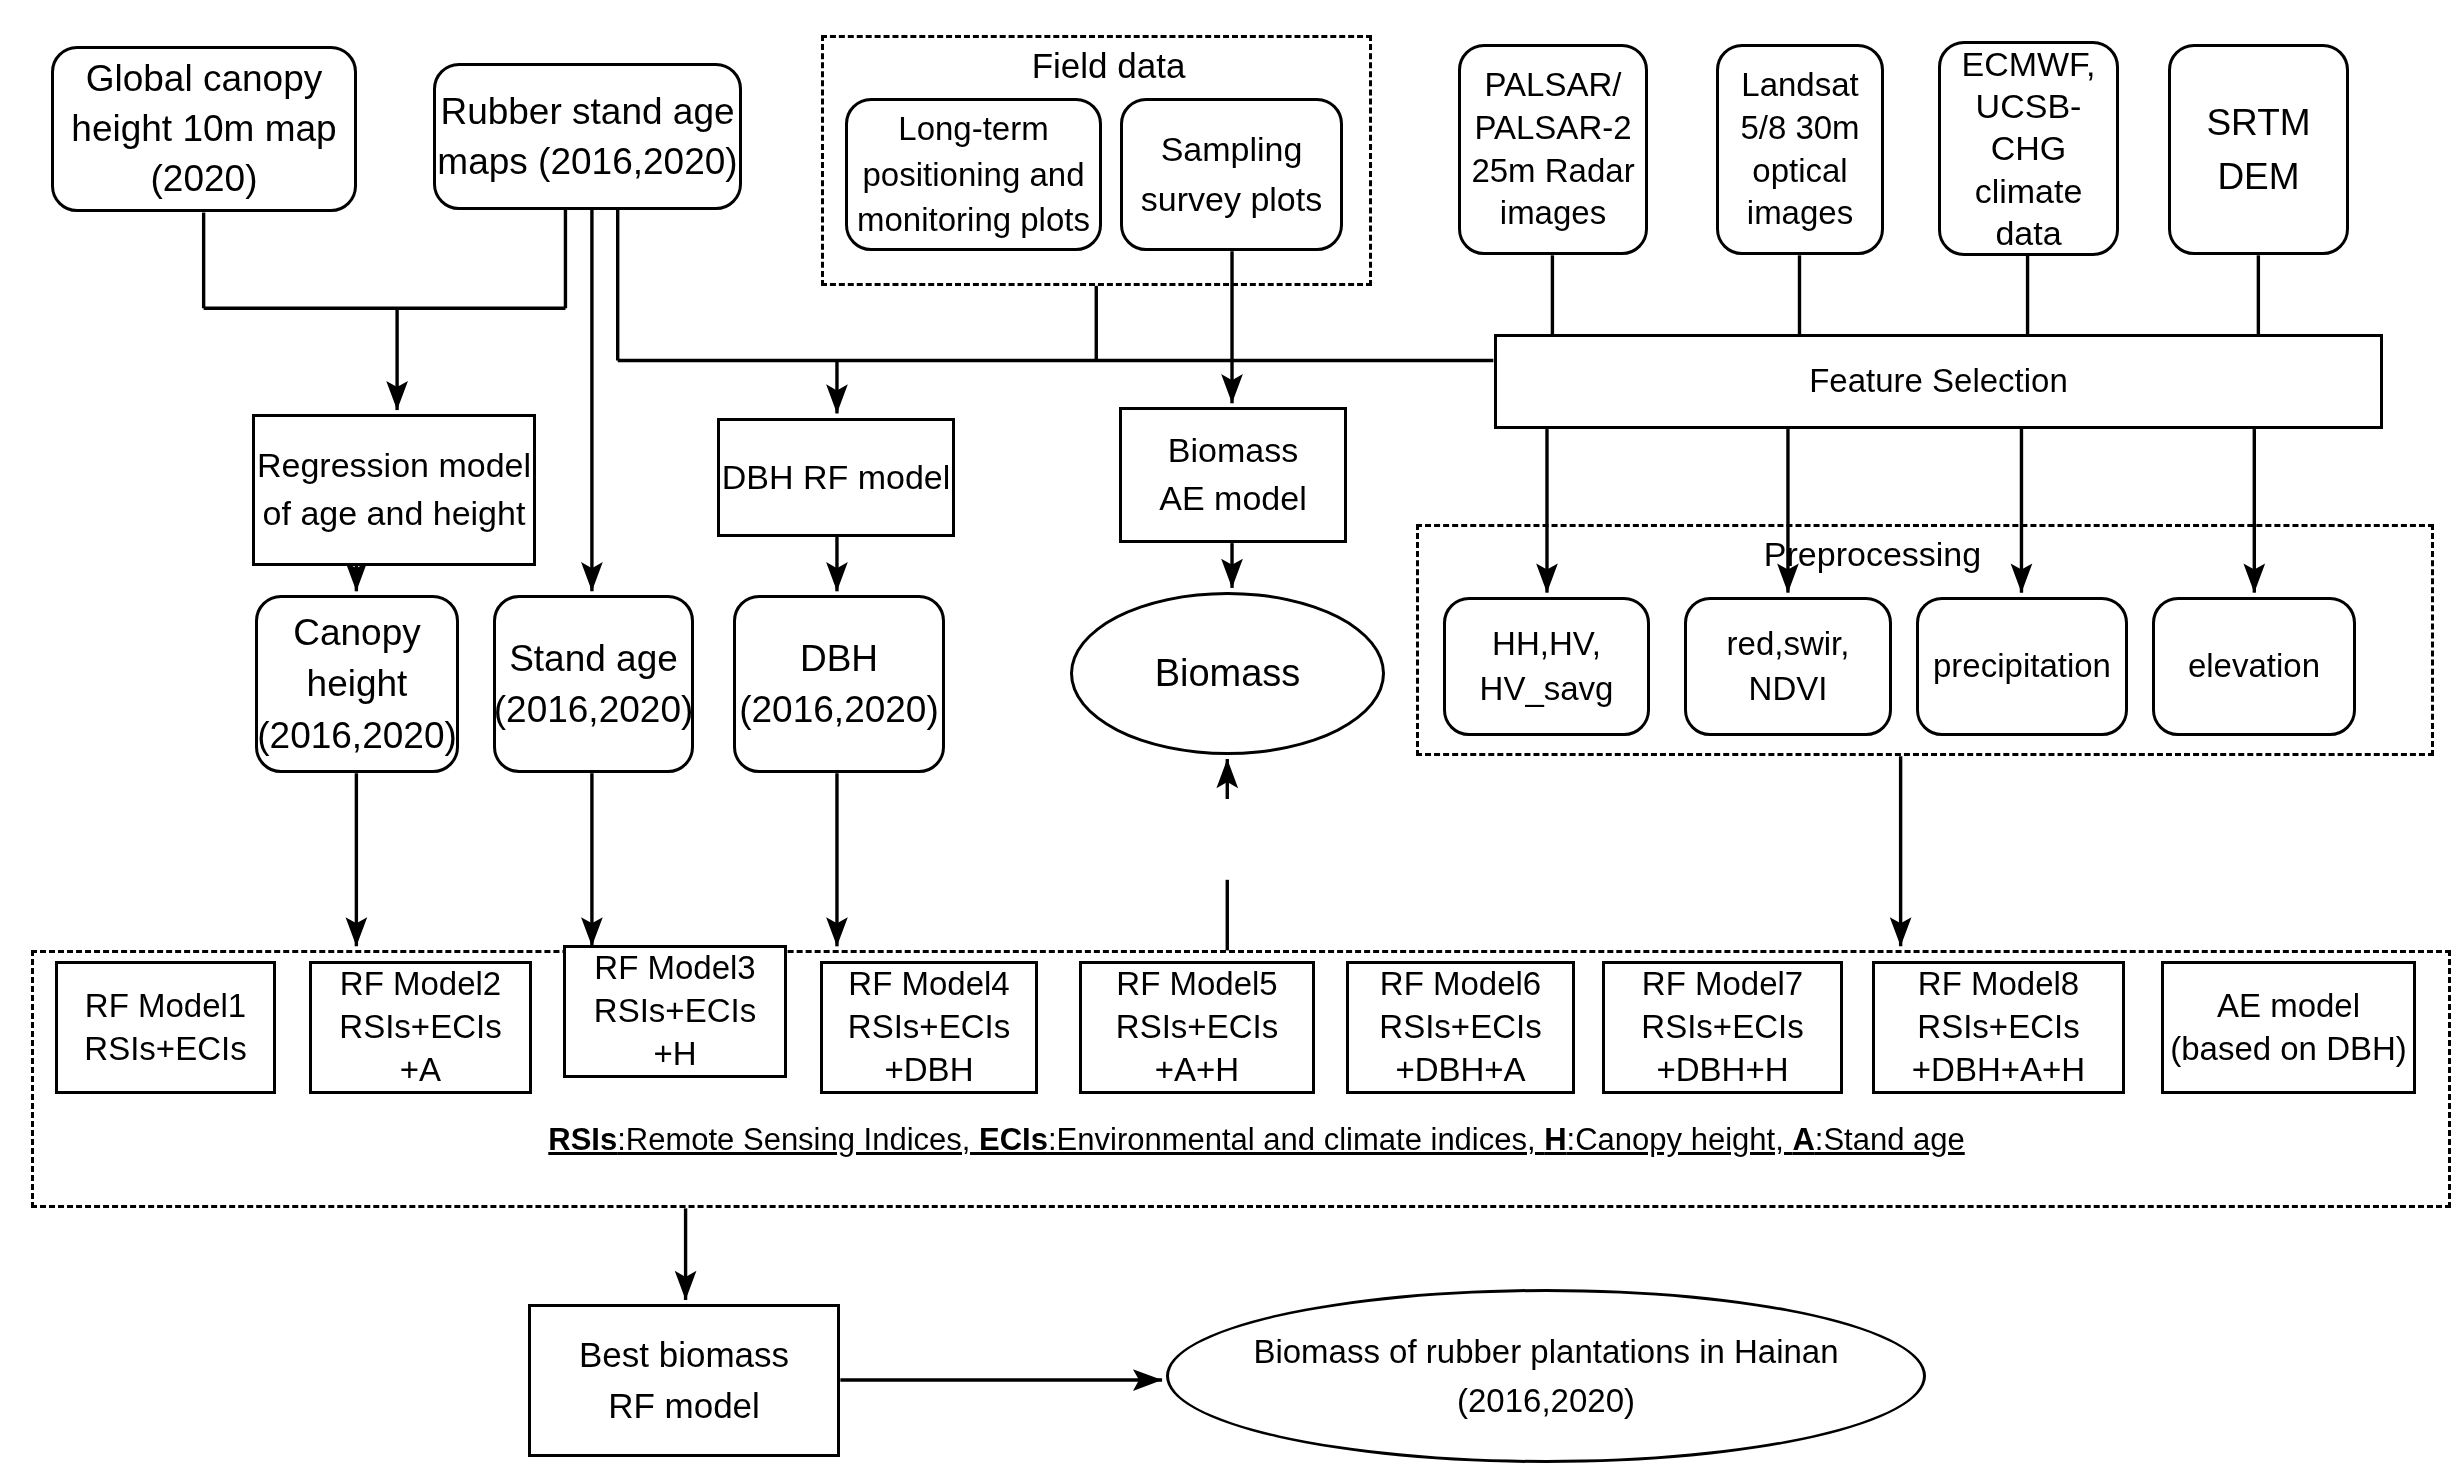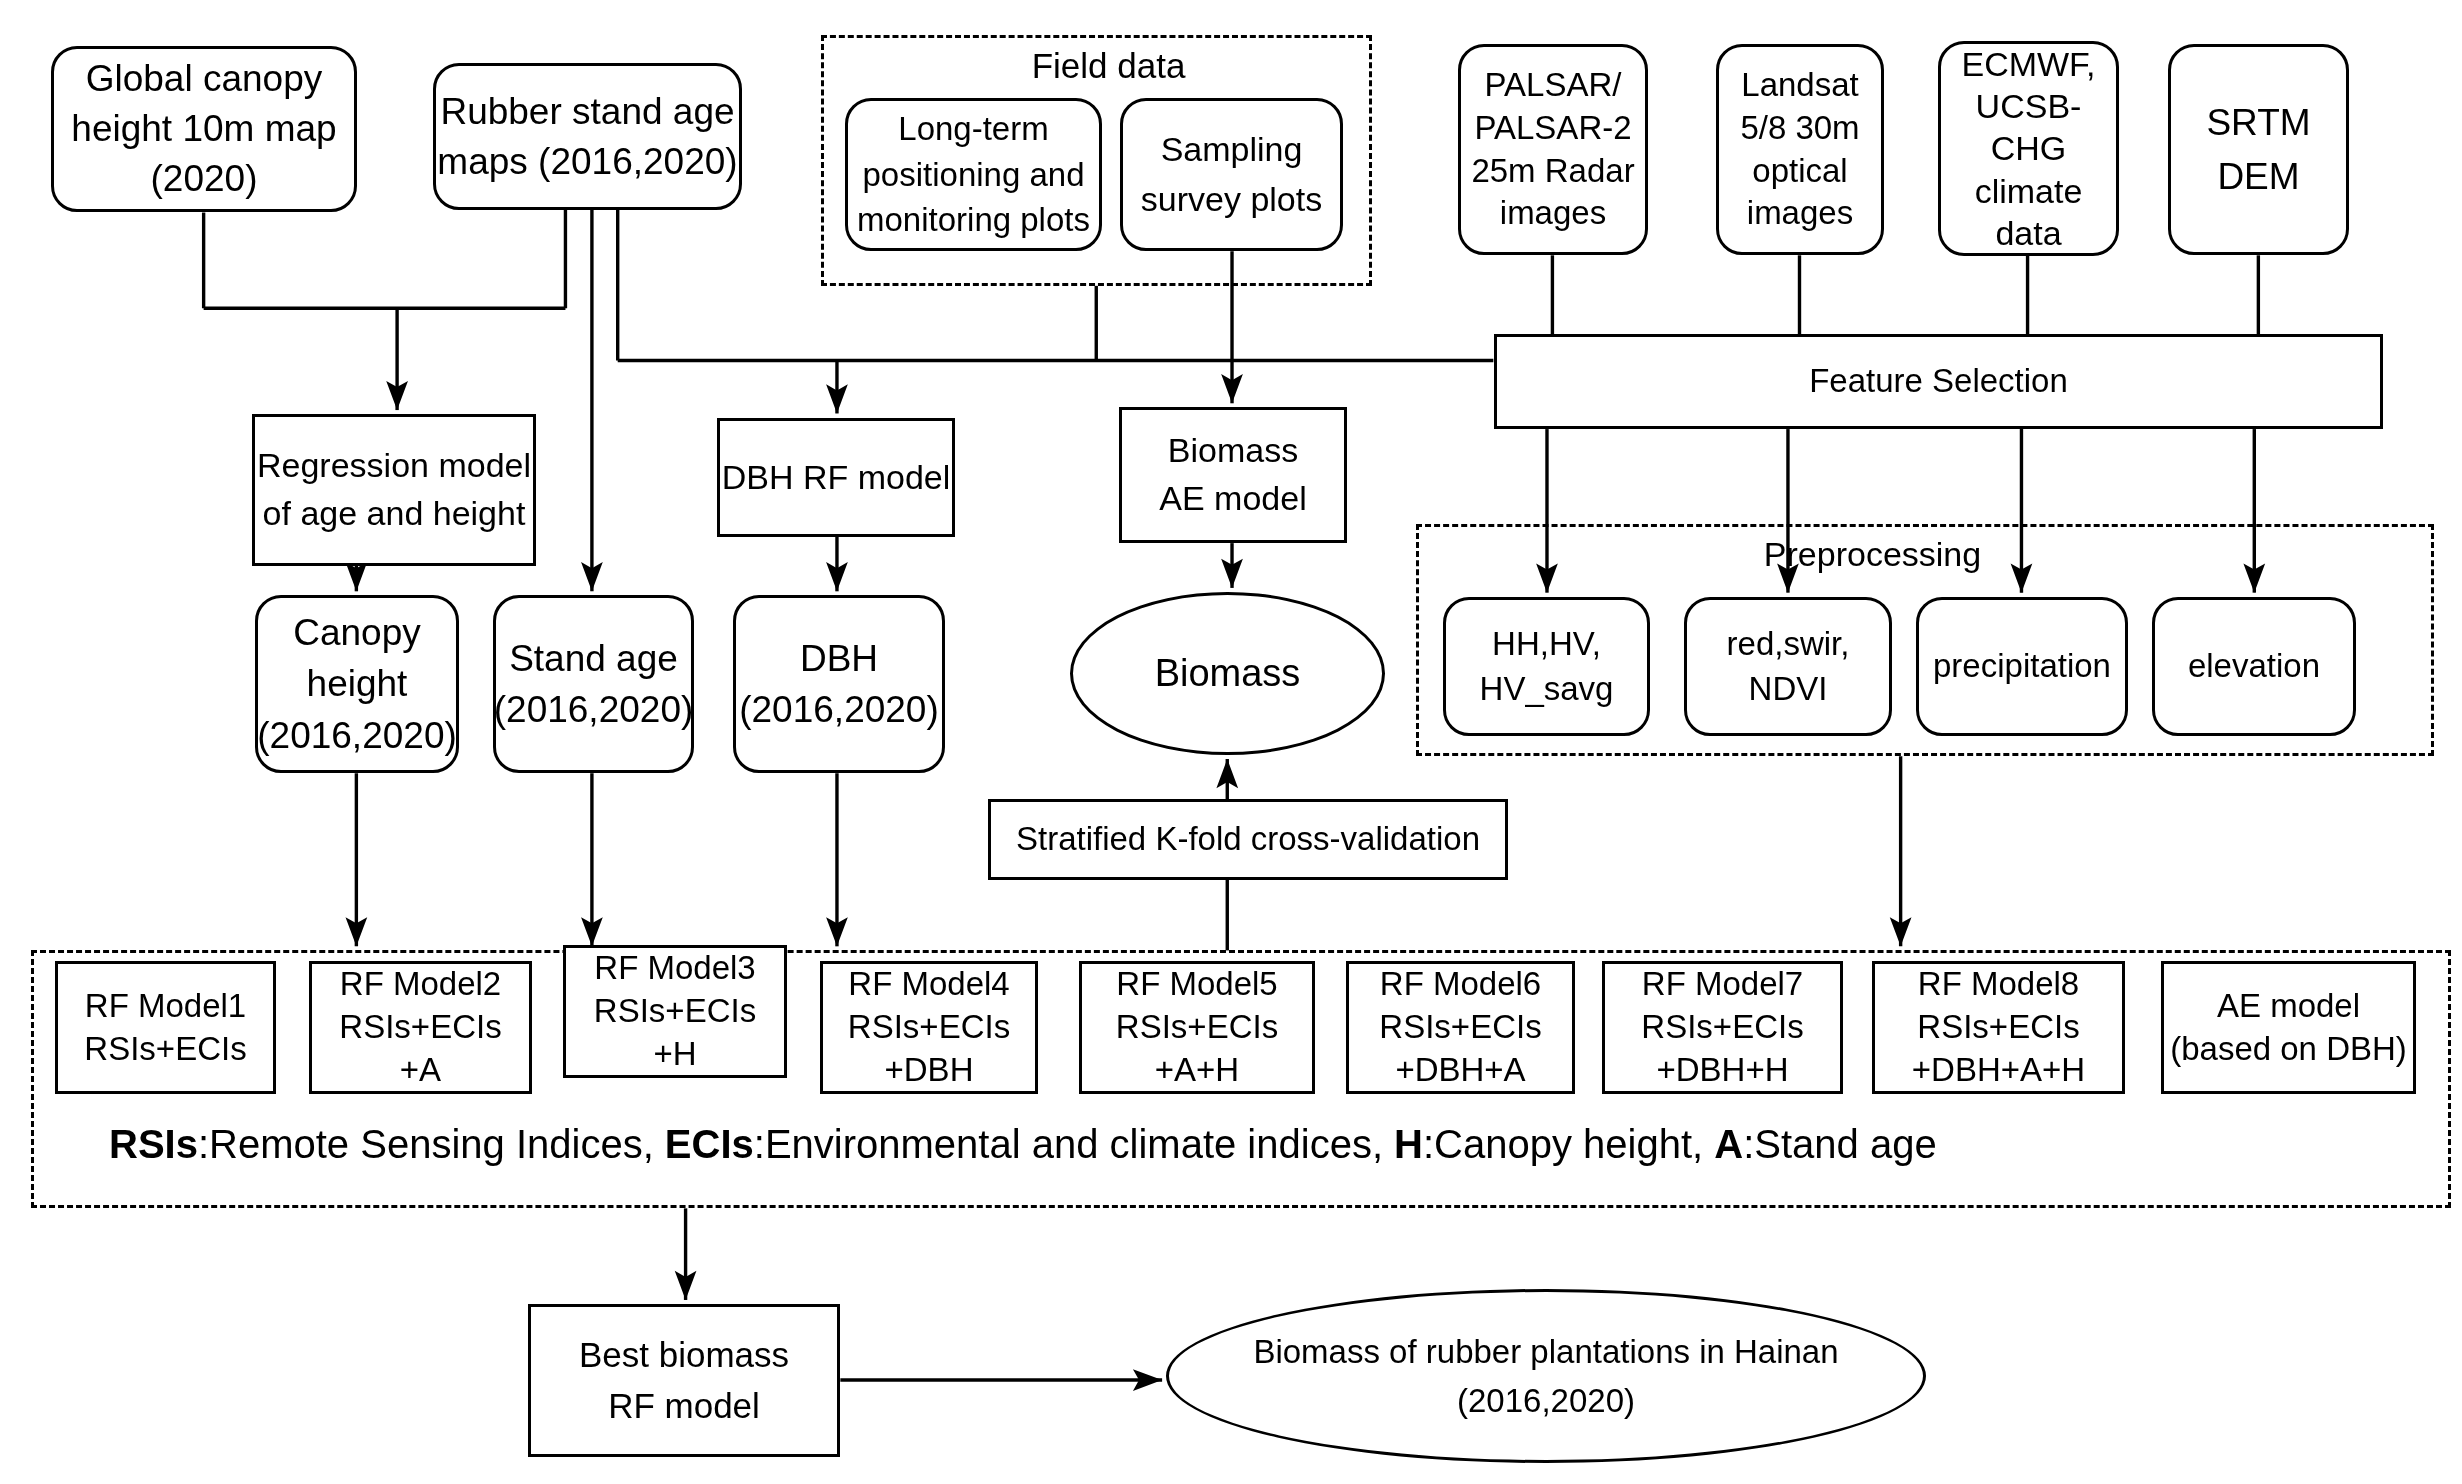--- a/index.html
+++ b/index.html
@@ -11,21 +11,21 @@
         font-size:34px;line-height:1.35;}
   .round{border-radius:26px;}
   .ell{border-radius:50%;}
   .dashedbox{position:absolute;box-sizing:border-box;border:3.4px dashed #000;background:transparent;}
   .flabel{position:absolute;text-align:center;font-size:35px;margin-left:12px;}
   .f54{font-size:37px;}
   .f48{font-size:33px;justify-content:center;}
   .f56{font-size:38px;}
   .ecmwf{font-size:34px;line-height:1.24;}
   .models{font-size:33px;line-height:1.3;}
-  .legend{position:absolute;left:109px;top:1122px;width:2295px;font-size:40px;text-align:left;}
+  .legend{position:absolute;left:109px;top:1122px;width:2295px;font-size:31px;text-align:center;text-decoration:underline;}
   .legend b{font-weight:bold;}
 </style>
 </head>
 <body>
 
 <div id="canvas">
 
   <svg id="edges" xmlns="http://www.w3.org/2000/svg" width="2462" height="1484" viewBox="0 0 3627 2186">
     <defs>
       <marker id="ah" markerUnits="userSpaceOnUse" markerWidth="46" markerHeight="36" refX="44" refY="17" orient="auto">
@@ -131,23 +131,20 @@
   <div class="node round f48" style="left:1684px;top:597px;width:208px;height:139px">
     <span>red,swir,<br>NDVI</span>
   </div>
   <div class="node round f48" style="left:1916px;top:597px;width:212px;height:139px">
     <span>precipitation</span>
   </div>
   <div class="node round f48" style="left:2152px;top:597px;width:204px;height:139px">
     <span>elevation</span>
   </div>
 
-  <div class="node f48" style="left:988px;top:799px;width:520px;height:81px">
-    <span>Stratified K-fold cross-validation</span>
-  </div>
 
   <div class="node models" style="left:55px;top:961px;width:221px;height:133px">
     <span>RF Model1<br>RSIs+ECIs</span>
   </div>
   <div class="node models" style="left:309px;top:961px;width:223px;height:133px">
     <span>RF Model2<br>RSIs+ECIs<br>+A</span>
   </div>
   <div class="node models" style="left:563px;top:945px;width:224px;height:133px">
     <span>RF Model3<br>RSIs+ECIs<br>+H</span>
   </div>

